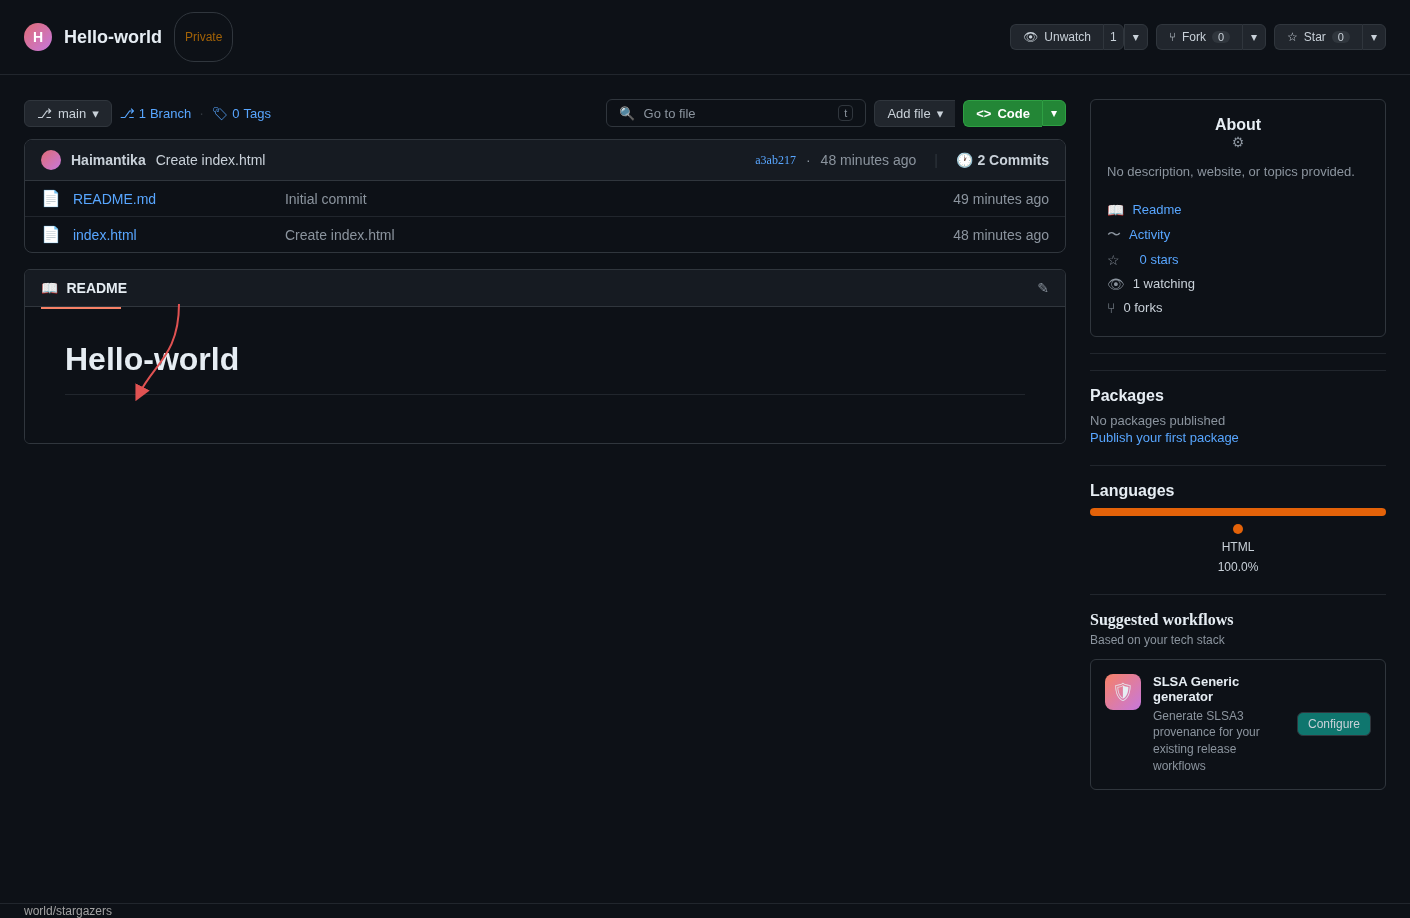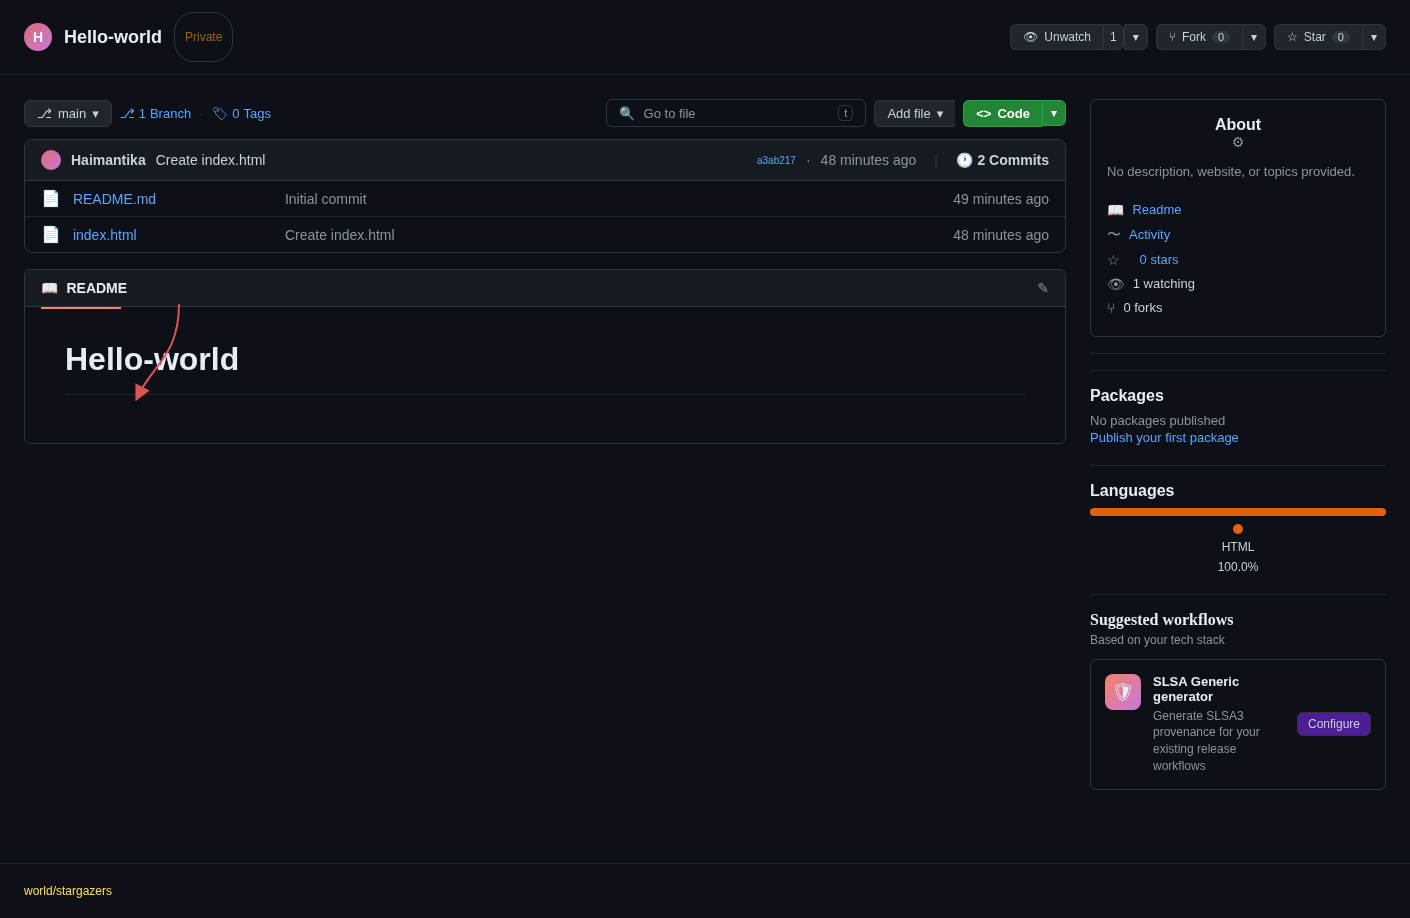--- a/index.html
+++ b/index.html
@@ -170,21 +170,21 @@
     }
     .commit-avatar {
       width: 20px; height: 20px;
       border-radius: 50%;
       background: linear-gradient(135deg, #e06c75, #c678dd);
       flex-shrink: 0;
     }
     .commit-author { font-weight: 600; color: #c9d1d9; }
     .commit-message { color: #c9d1d9; }
     .commit-spacer { flex: 1; }
-    .commit-hash { color: #58a6ff; font-family: Liberation Sans, sans-serif; font-size: 10px; }
+    .commit-hash { color: #58a6ff; font-family: Liberation Serif, serif; font-size: 12px; }
     .commit-time { color: #8b949e; }
     .commit-count-link {
       display: flex; align-items: center; gap: 4px;
       color: #c9d1d9; font-weight: 600; cursor: pointer;
       text-decoration: none;
     }
     .file-row {
       display: flex;
       align-items: center;
       padding: 8px 16px;
@@ -297,40 +297,40 @@
       border-radius: 8px;
       background: linear-gradient(135deg, #f78166, #c678dd);
       flex-shrink: 0;
       display: flex; align-items: center; justify-content: center;
       font-size: 18px;
     }
     .workflow-info { flex: 1; }
     .workflow-name { font-weight: 600; color: #e6edf3; font-size: 13px; margin-bottom: 4px; }
     .workflow-desc { color: #8b949e; font-size: 12px; line-height: 1.4; }
     .workflow-configure {
-      background: #4c1d95;
+      background: #0f766e;
       border: 1px solid #30363d;
       color: #c9d1d9;
       border-radius: 6px;
       padding: 4px 10px;
       font-size: 12px;
       cursor: pointer;
       white-space: nowrap;
       align-self: center;
     }
 
     
     .suggested-title { font-size: 16px; font-weight: 600; color: #e6edf3; margin-bottom: 4px; font-family: Liberation Serif, serif; }
     .suggested-sub { color: #8b949e; font-size: 12px; margin-bottom: 12px; }
 
     
     .status-bar {
       border-top: 1px solid #21262d;
-      padding: 20px 24px;
-      color: #fde047;
+      padding: 0 24px;
+      color: #a3a3a3;
       font-size: 12px;
       position: fixed;
       bottom: 0;
       width: 100%;
       background: #0d1117;
     }
 
     
     .file-table-wrapper { position: relative; }
   </style>

